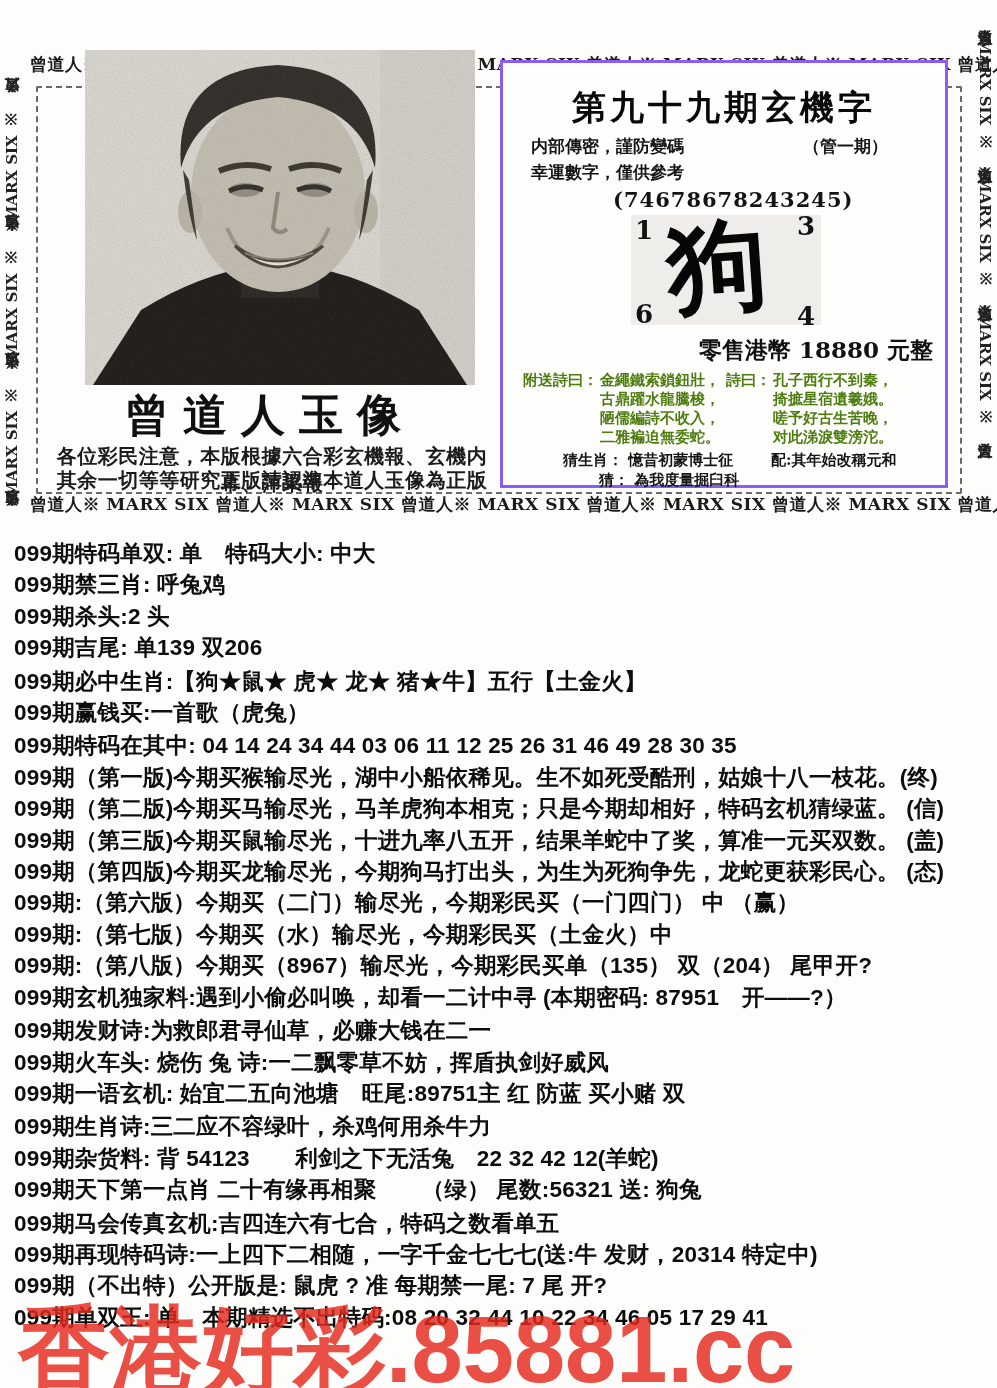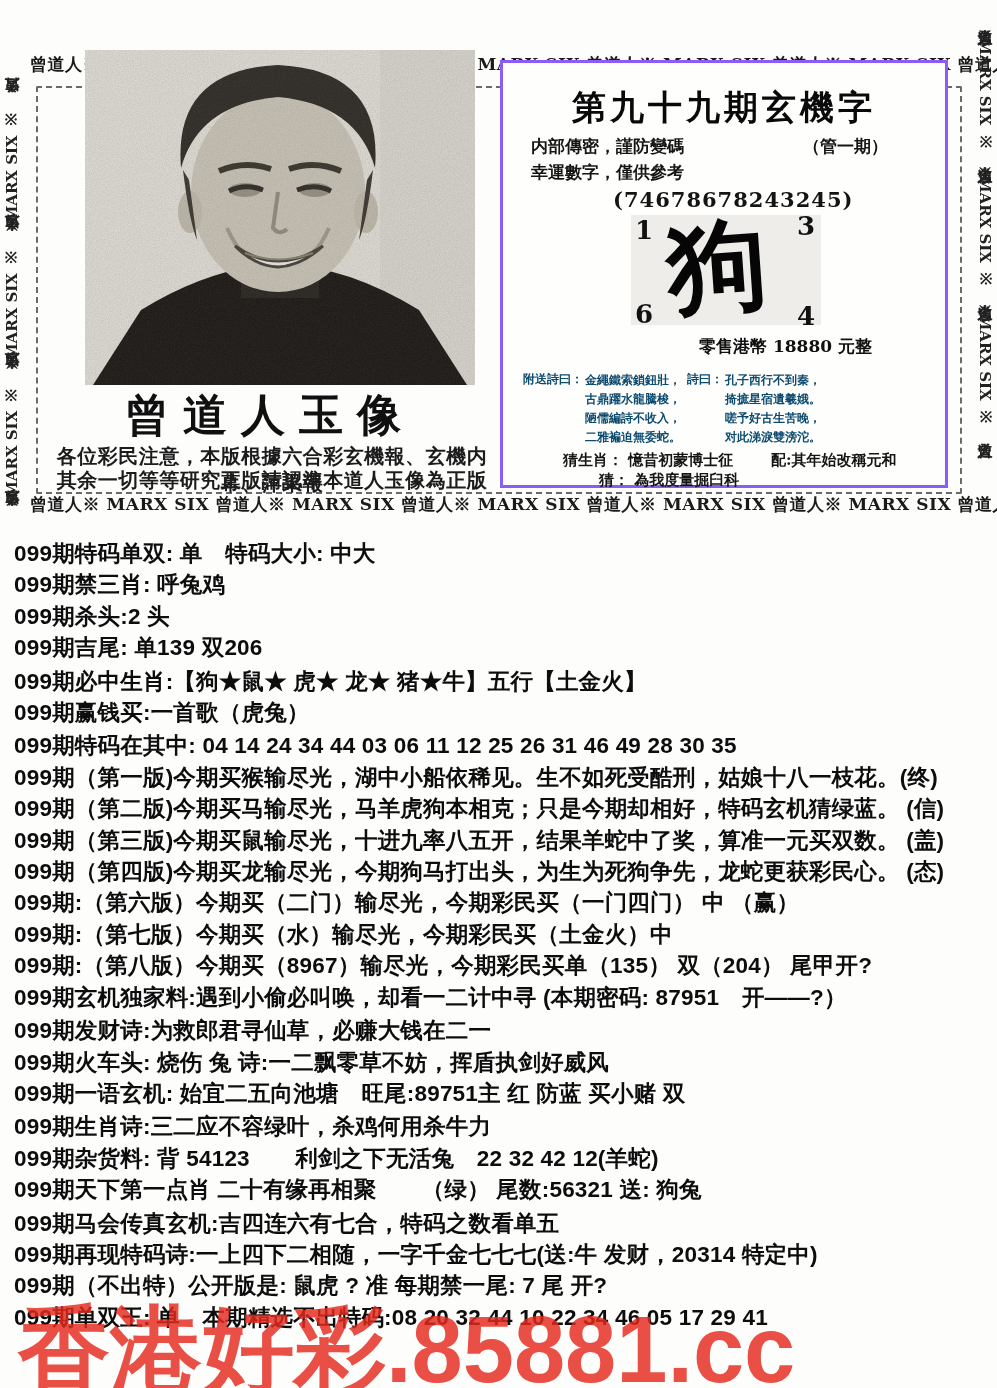--- a/index.html
+++ b/index.html
@@ -41,23 +41,23 @@
   .mb-l1{top:72px;left:28px;}
   .mb-l1r{top:72px;left:300px;}
   .mb-l2{top:98px;left:28px;}
   .mb-num{top:124px;left:110px;font-size:21px;letter-spacing:1px;font-family:"DejaVu Serif",serif;font-weight:bold;position:absolute;}
   .zodiac-wrap{position:absolute;top:152px;left:128px;width:190px;height:110px;background:#efede9;}
   .zodiac-char{position:absolute;top:-4px;left:36px;font-family:"DejaVu Serif",serif;
                font-weight:900;font-size:100px;line-height:110px;color:#060606;transform:rotate(-4deg);}
   .corner{position:absolute;font-family:"DejaVu Serif",serif;font-size:26px;font-weight:bold;color:#111;}
   .c-tl{top:0;left:4px;} .c-tr{top:-4px;right:6px;} .c-bl{bottom:-4px;left:4px;} .c-br{bottom:-6px;right:6px;}
   .mb-price{position:absolute;top:272px;left:196px;font-family:"DejaVu Serif",serif;
-            font-weight:bold;font-size:17px;color:#101010;}
+            font-weight:bold;font-size:23px;color:#101010;}
   .poems{position:absolute;top:308px;left:20px;width:404px;display:flex;gap:6px;}
-  .poem{display:flex;font-family:"DejaVu Serif",serif;font-weight:bold;font-size:12px;color:#0c4a6e;}
+  .poem{display:flex;font-family:"DejaVu Serif",serif;font-weight:bold;font-size:15px;color:#4d7c0f;}
   .poem-label{white-space:nowrap;margin-right:2px;}
   .poem-lines div{line-height:19px;}
   .guess-row{position:absolute;font-family:"DejaVu Serif",serif;font-weight:bold;
              font-size:15px;color:#151515;}
   .g1{top:388px;left:60px;text-align:right;}
   .g2{top:388px;left:268px;}
   .g3{top:408px;left:96px;}
 
   
   .tips{position:absolute;left:14px;top:538px;width:975px;}

